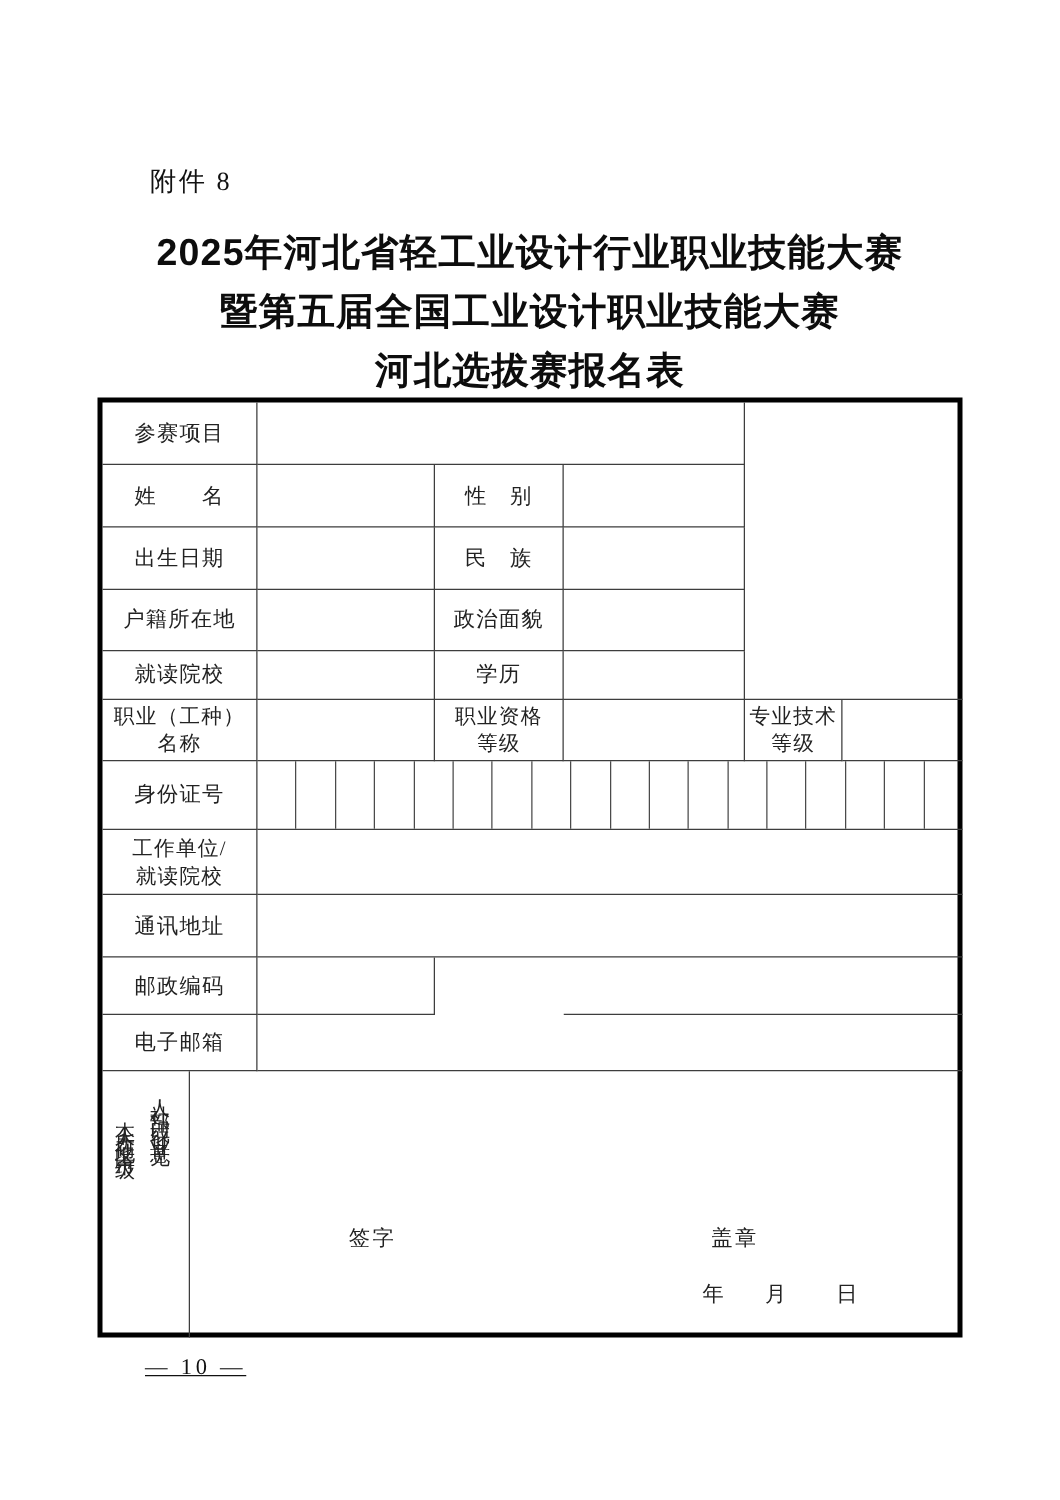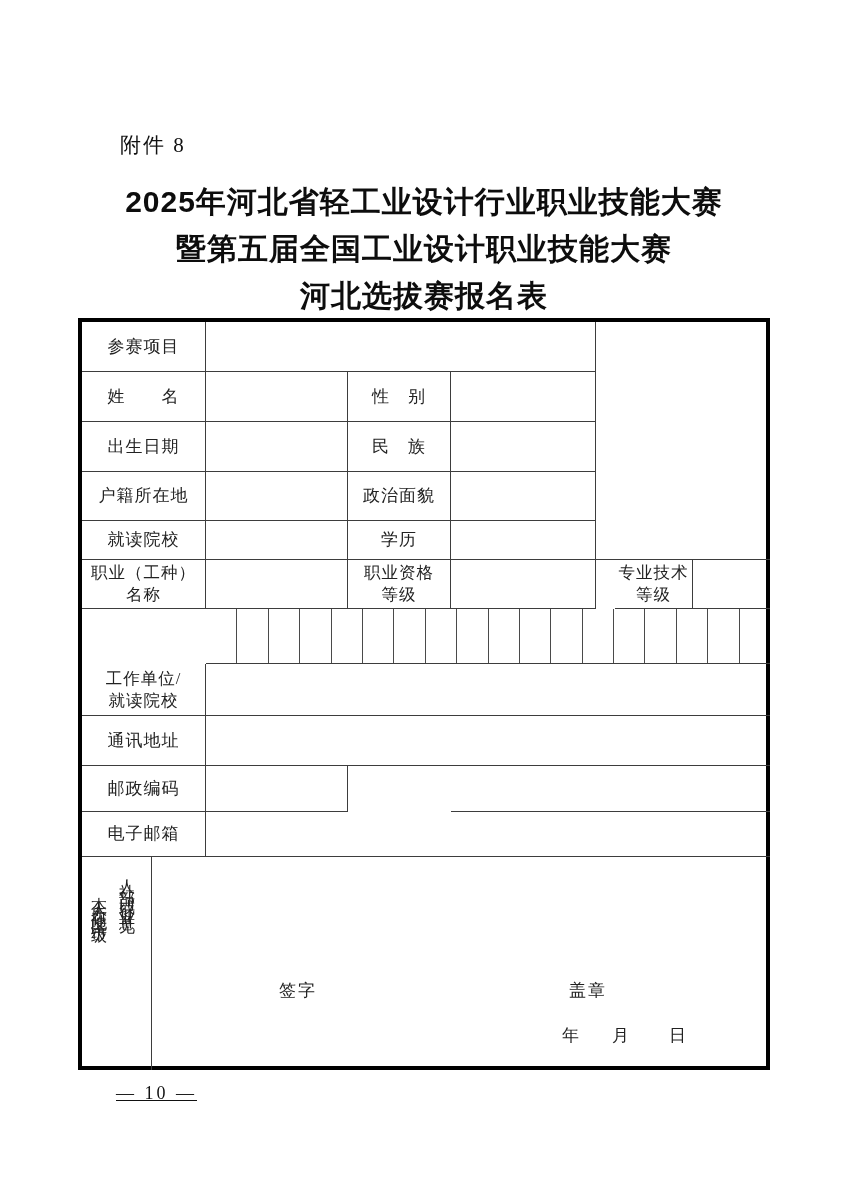--- a/index.html
+++ b/index.html
@@ -91,24 +91,25 @@
     <div class="cell val br bb" style="left:124px;top:199px;width:142px;height:39px;"></div>
     <div class="cell lbl br bb" style="left:266px;top:199px;width:103px;height:39px;">学历</div>
     <div class="cell val br bb" style="left:369px;top:199px;width:145px;height:39px;"></div>
 
     <div class="cell lbl br bb" style="left:0;top:238px;width:124px;height:49px;font-size:16.5px;">职业（工种）
 名称</div>
     <div class="cell val br bb" style="left:124px;top:238px;width:142px;height:49px;"></div>
     <div class="cell lbl br bb" style="left:266px;top:238px;width:103px;height:49px;font-size:16.5px;">职业资格
 等级</div>
     <div class="cell val br bb" style="left:369px;top:238px;width:145px;height:49px;"></div>
-    <div class="cell lbl br bb" style="left:514px;top:238px;width:78px;height:49px;font-size:16.5px;margin-left:19px;">专业技术
+    <div class="cell lbl br bb" style="left:514px;top:238px;width:78px;height:49px;font-size:16.5px;">专业技术
 等级</div>
     <div class="cell val bb" style="left:592px;top:238px;width:96px;height:49px;"></div>
 
+    <div class="cell lbl br bb" style="left:0;top:287px;width:124px;height:55px;">身份证号</div>
     <div class="cell bb id-cells" style="left:124px;top:287px;width:564px;height:55px;">
         <div class="id-cell"></div>
         <div class="id-cell"></div>
         <div class="id-cell"></div>
         <div class="id-cell"></div>
         <div class="id-cell"></div>
         <div class="id-cell"></div>
         <div class="id-cell"></div>
         <div class="id-cell"></div>
         <div class="id-cell"></div>

